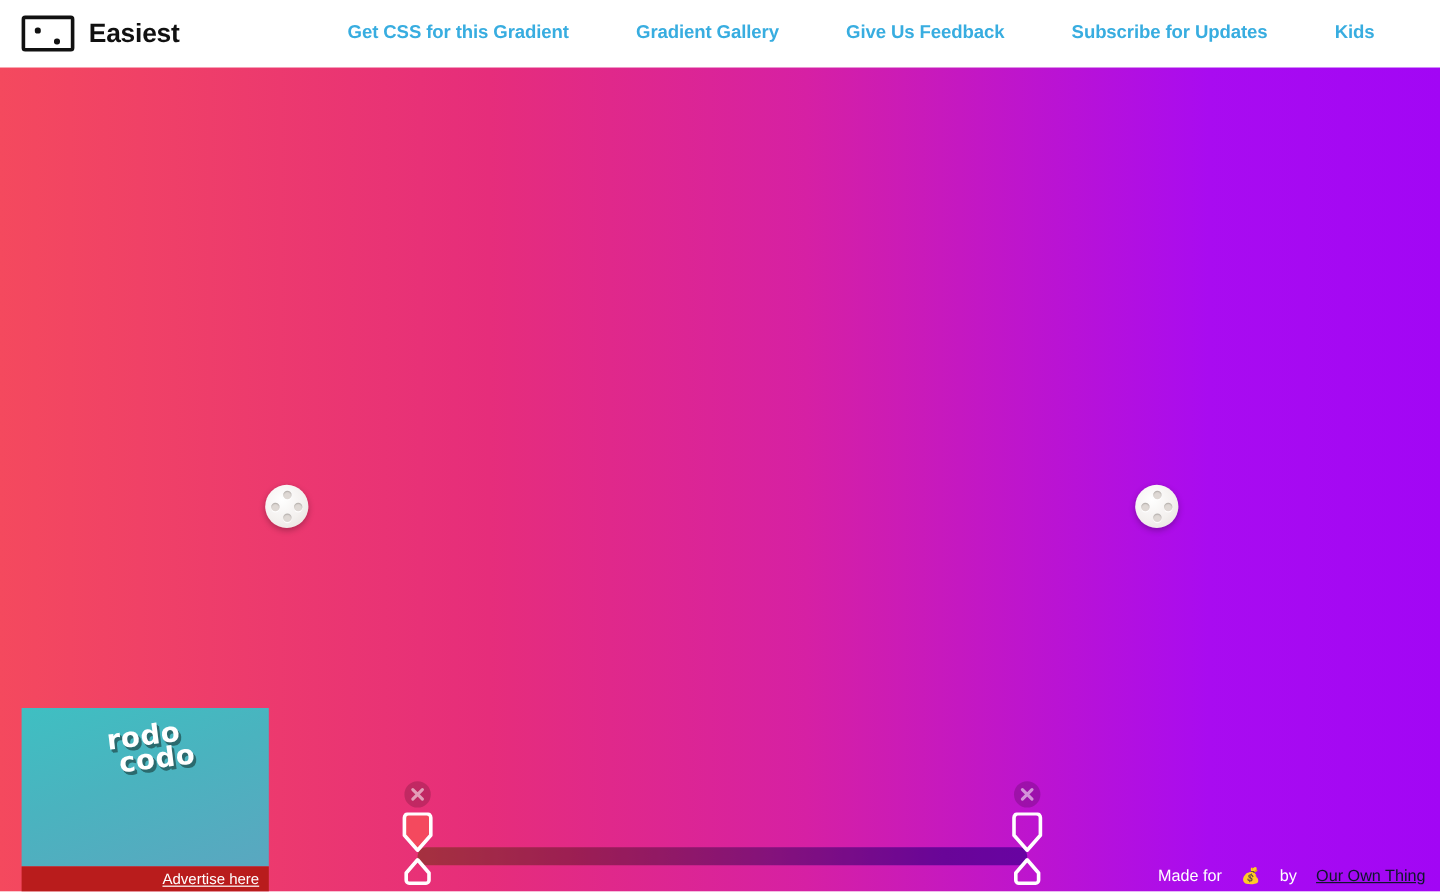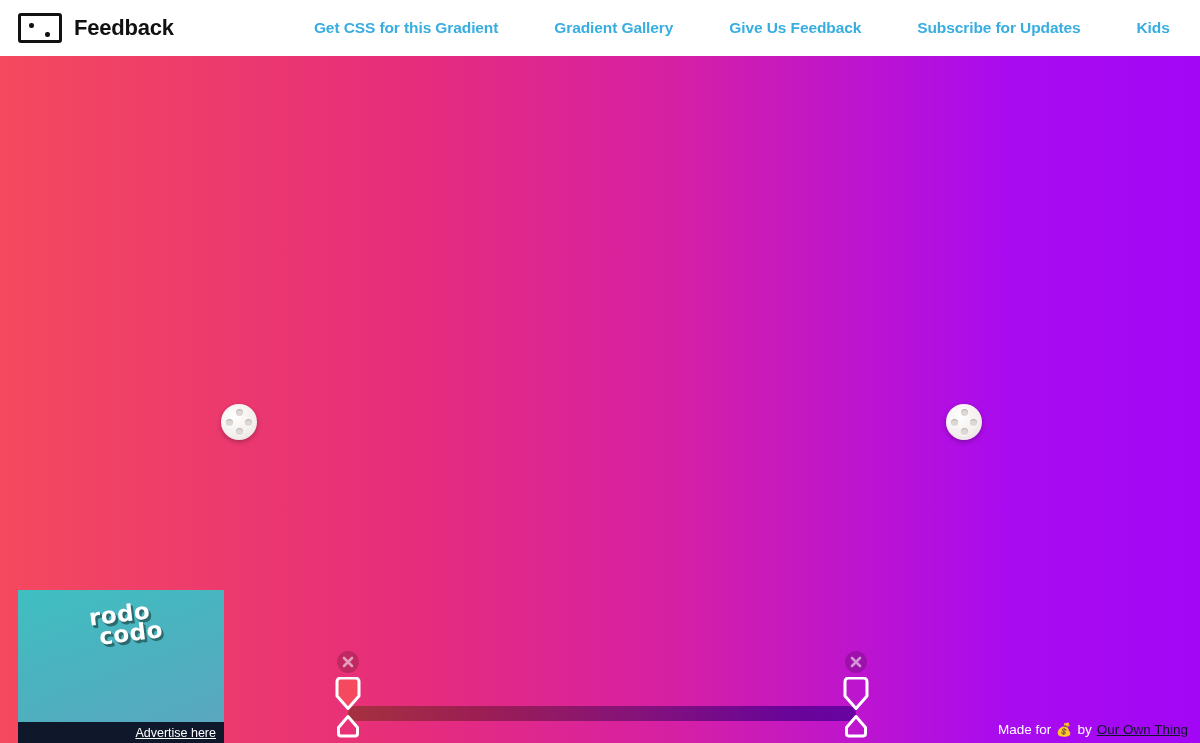--- a/index.html
+++ b/index.html
@@ -217,63 +217,63 @@
     color: #ffffff;
     font-size: 14px;
     font-weight: 700;
     line-height: 1.45;
     margin-top: 4px;
     padding: 0 10px;
   }
   #ad-footer {
     width: 206px;
     height: 21px;
-    background: #0f172a;
+    background: #b91c1c;
     display: flex;
     align-items: center;
     justify-content: flex-end;
     padding-right: 8px;
   }
   #ad-footer a {
     color: #ffffff;
     font-size: 12.5px;
     text-decoration: underline;
     white-space: nowrap;
   }
 
   
   #credit {
     position: absolute;
     right: 12px;
     bottom: 6px;
     z-index: 25;
     display: flex;
     align-items: center;
-    gap: 5px;
+    gap: 16px;
     color: #ffffff;
     font-size: 13.5px;
     white-space: nowrap;
   }
   #credit a {
     color: #0f172a;
     text-decoration: underline;
   }
   #credit .emoji { font-size: 13px; line-height: 1; }
 </style>
 </head>
 <body>
 
 <div id="header">
 
   <a id="brand" href="#">
     <span id="logo-mark">
       <span class="dot d1"></span>
       <span class="dot d2"></span>
     </span>
-    <span id="brand-name">Feedback</span>
+    <span id="brand-name">Easiest</span>
   </a>
 
   <nav id="main-nav">
     <a href="#">Get CSS for this Gradient</a>
     <a href="#">Gradient Gallery</a>
     <a href="#">Give Us Feedback</a>
     <a href="#">Subscribe for Updates</a>
     <a href="#">Kids</a>
   </nav>
 

